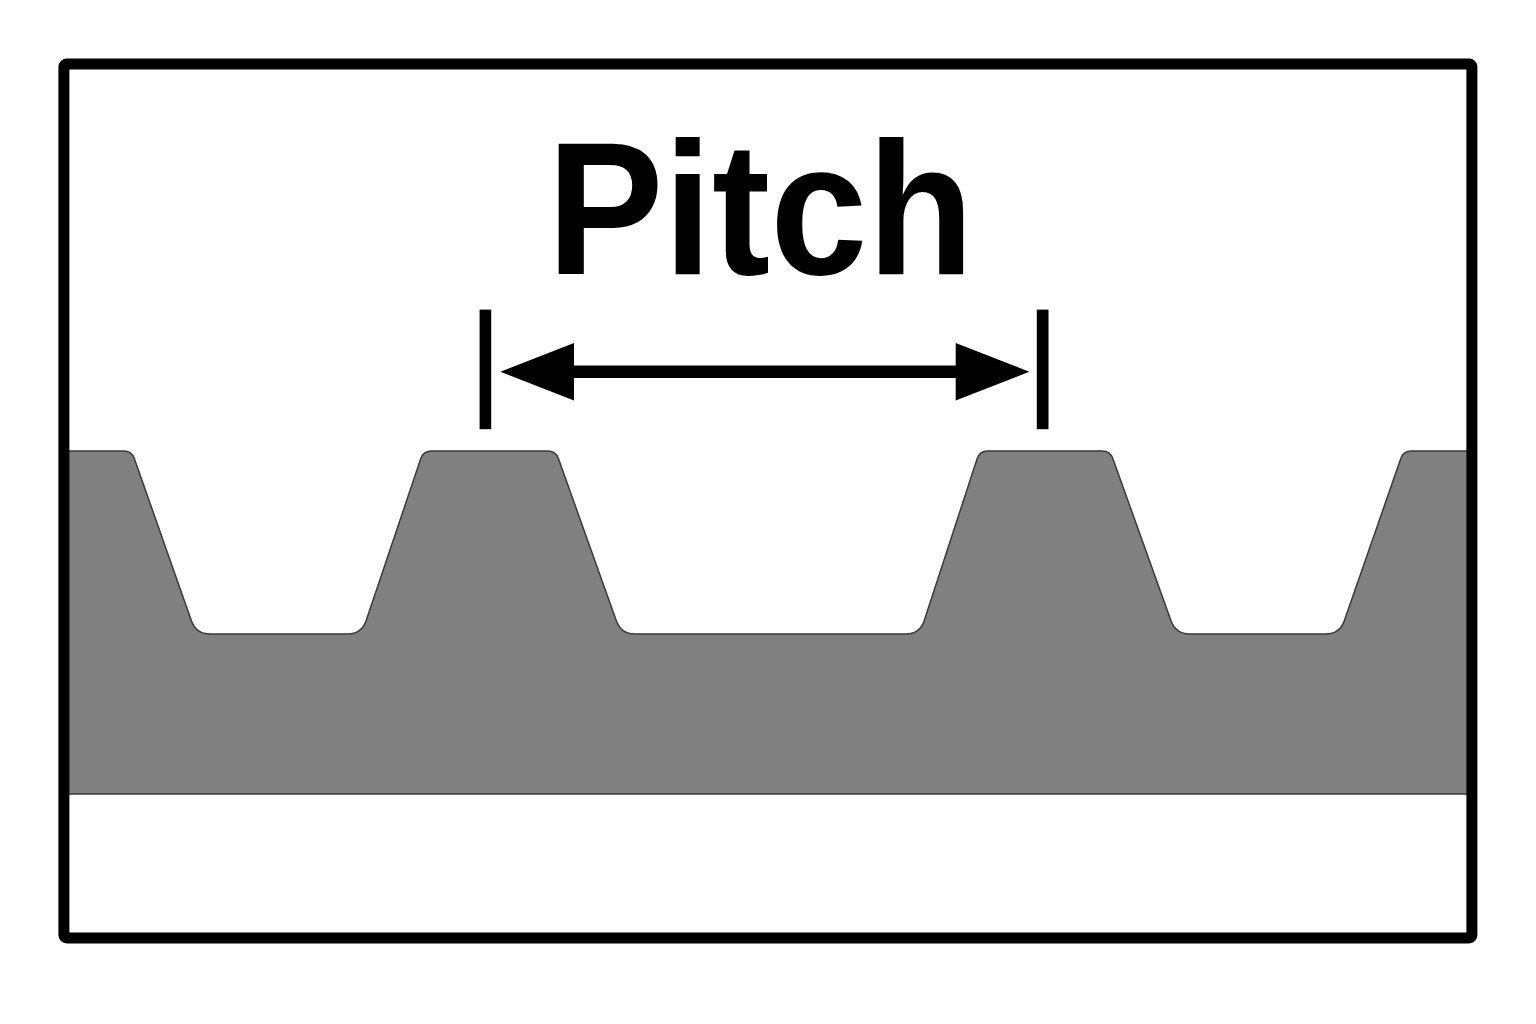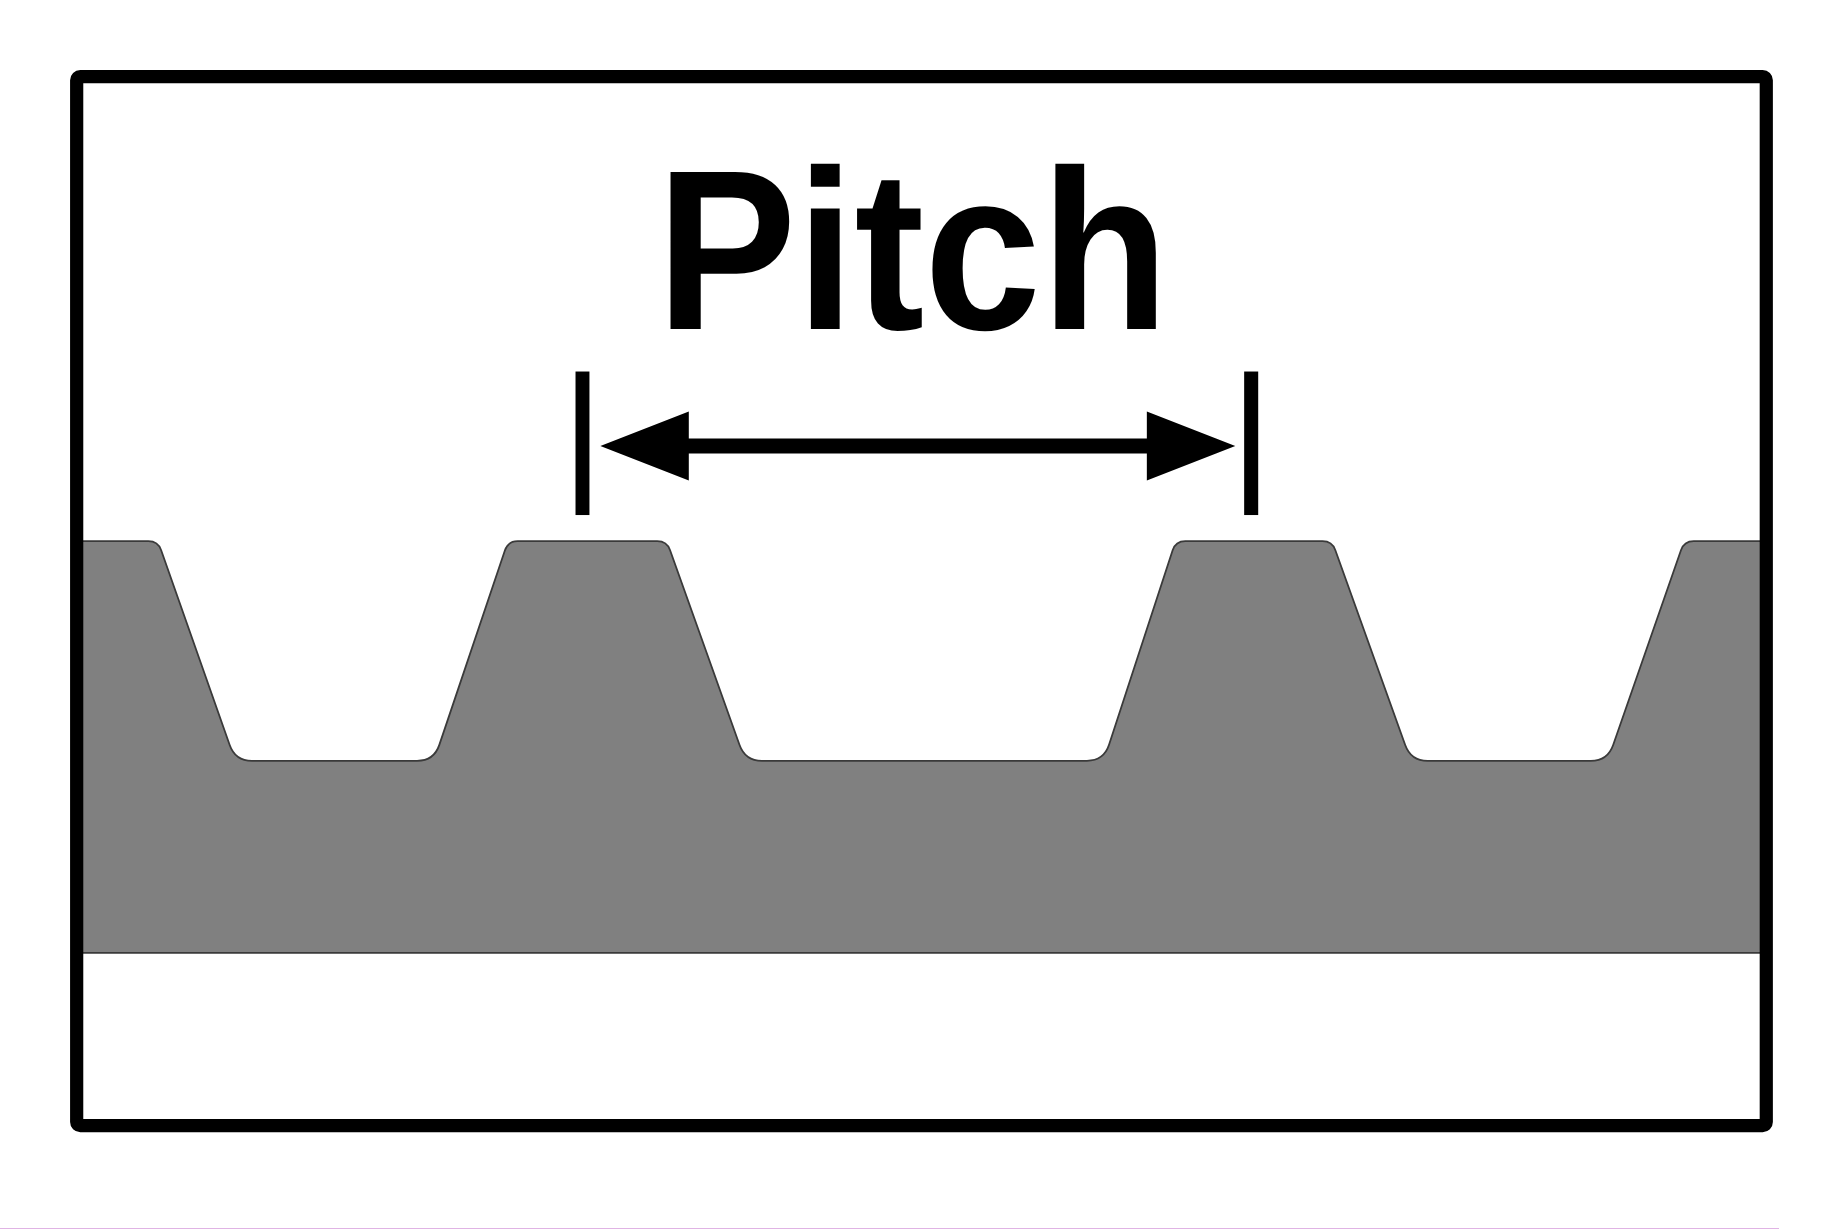--- a/index.html
+++ b/index.html
@@ -1,16 +1,16 @@
 <!DOCTYPE html>
 <html><head>
 <meta charset="utf-8">
 <style>
   html,body{margin:0;padding:0;background:#ffffff;}
-  .wrap{position:relative;width:1536px;height:1024px;background:#a21caf;overflow:hidden;}
+  .wrap{position:relative;width:1536px;height:1024px;background:#5eead4;overflow:hidden;}
   svg{display:block;}
   text{font-family:"Liberation Sans",sans-serif;font-weight:bold;}
 </style>
 </head>
 <body>
 <div class="wrap">
 <svg width="1536" height="1024" viewBox="0 0 1536 1024" xmlns="http://www.w3.org/2000/svg">
   <rect x="0" y="0" width="1536" height="1024" fill="#ffffff"></rect>
 
   <path d="M 63.0 794.0 L 63.0 451.0 L 123.6 451.0 Q 131.6 451.0 134.3 458.5 L 191.4 620.8 Q 196.0 634.0 210.0 634.0 L 347.6 634.0 Q 361.6 634.0 366.1 620.7 L 420.8 458.6 Q 423.4 451.0 431.4 451.0 L 547.7 451.0 Q 555.7 451.0 558.4 458.5 L 616.3 620.8 Q 621.0 634.0 635.0 634.0 L 905.8 634.0 Q 919.8 634.0 924.2 620.7 L 977.2 458.6 Q 979.7 451.0 987.7 451.0 L 1102.1 451.0 Q 1110.1 451.0 1112.8 458.5 L 1171.0 620.8 Q 1175.7 634.0 1189.7 634.0 L 1325.7 634.0 Q 1339.7 634.0 1344.3 620.8 L 1400.8 458.6 Q 1403.4 451.0 1411.4 451.0 L 1472.0 451.0 L 1472.0 794.0 Z" fill="#808080" stroke="#3a3a3a" stroke-width="1.5"></path>

